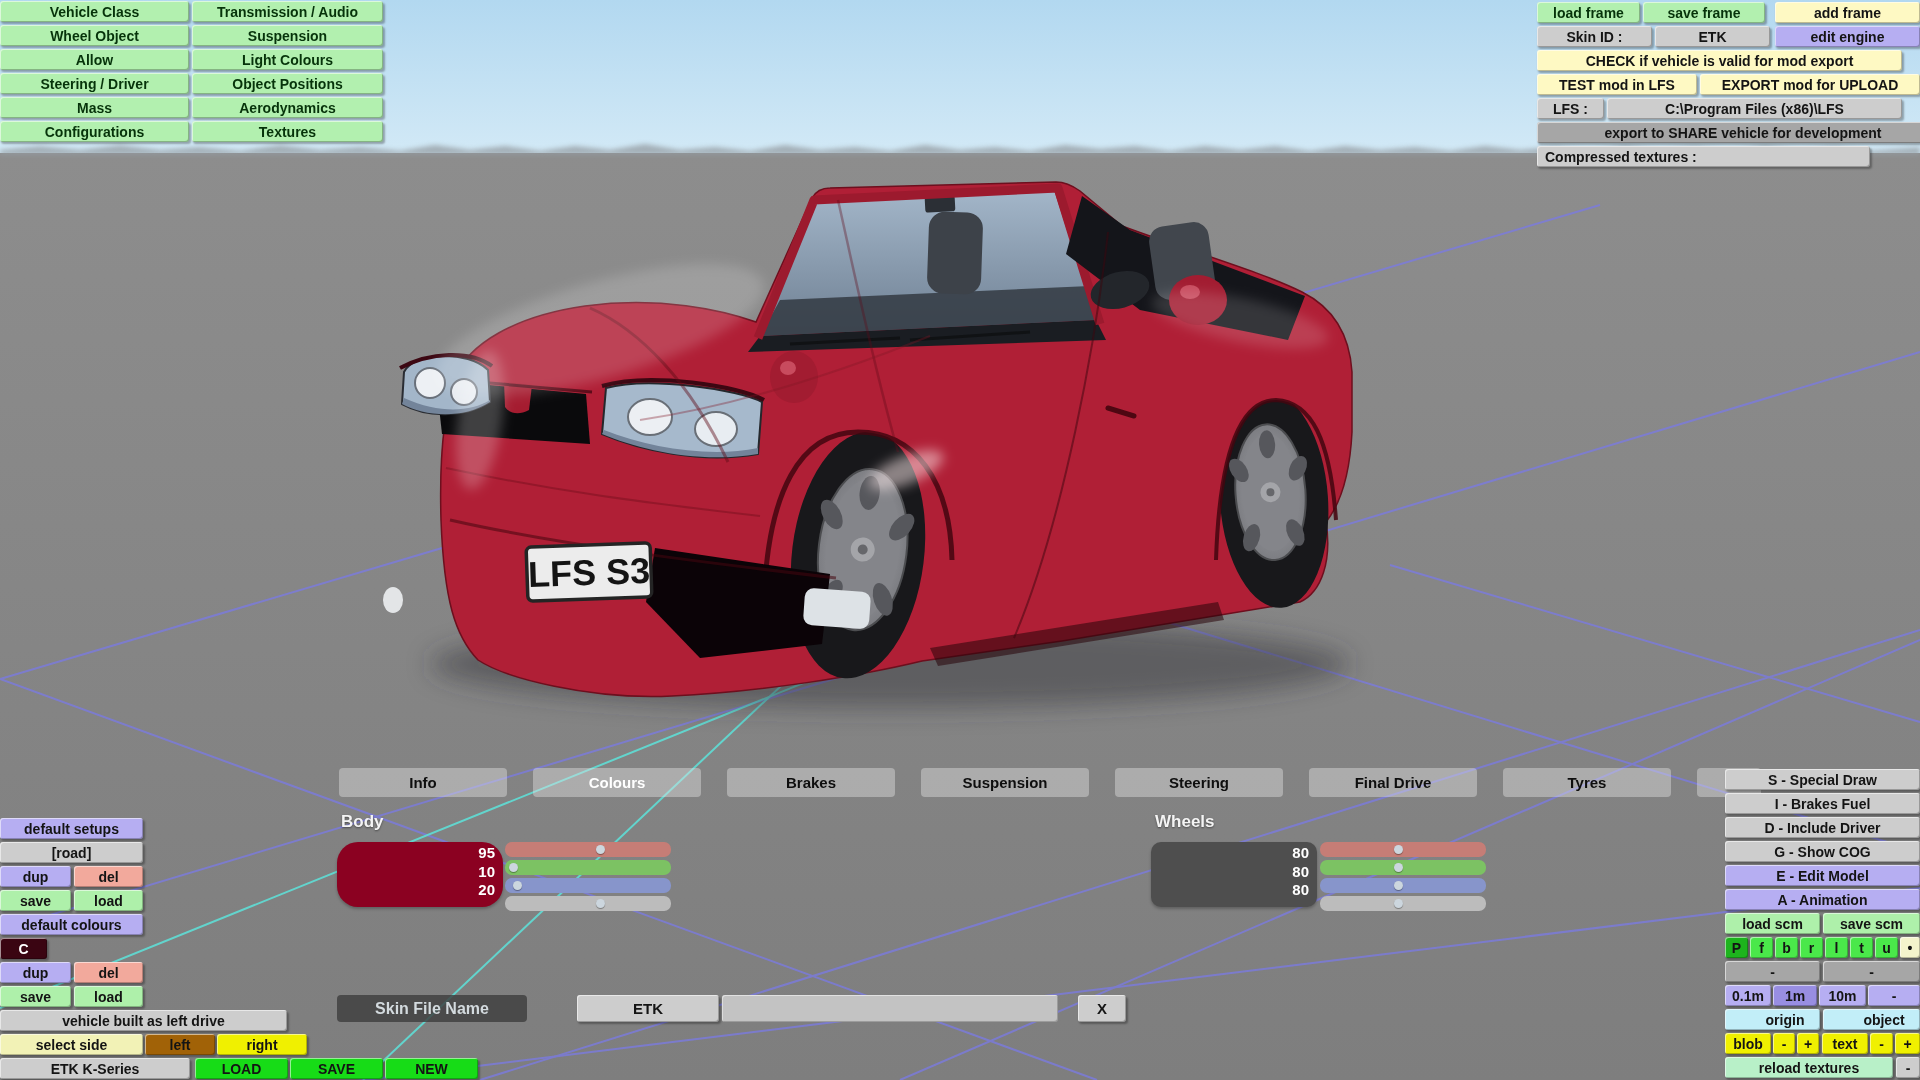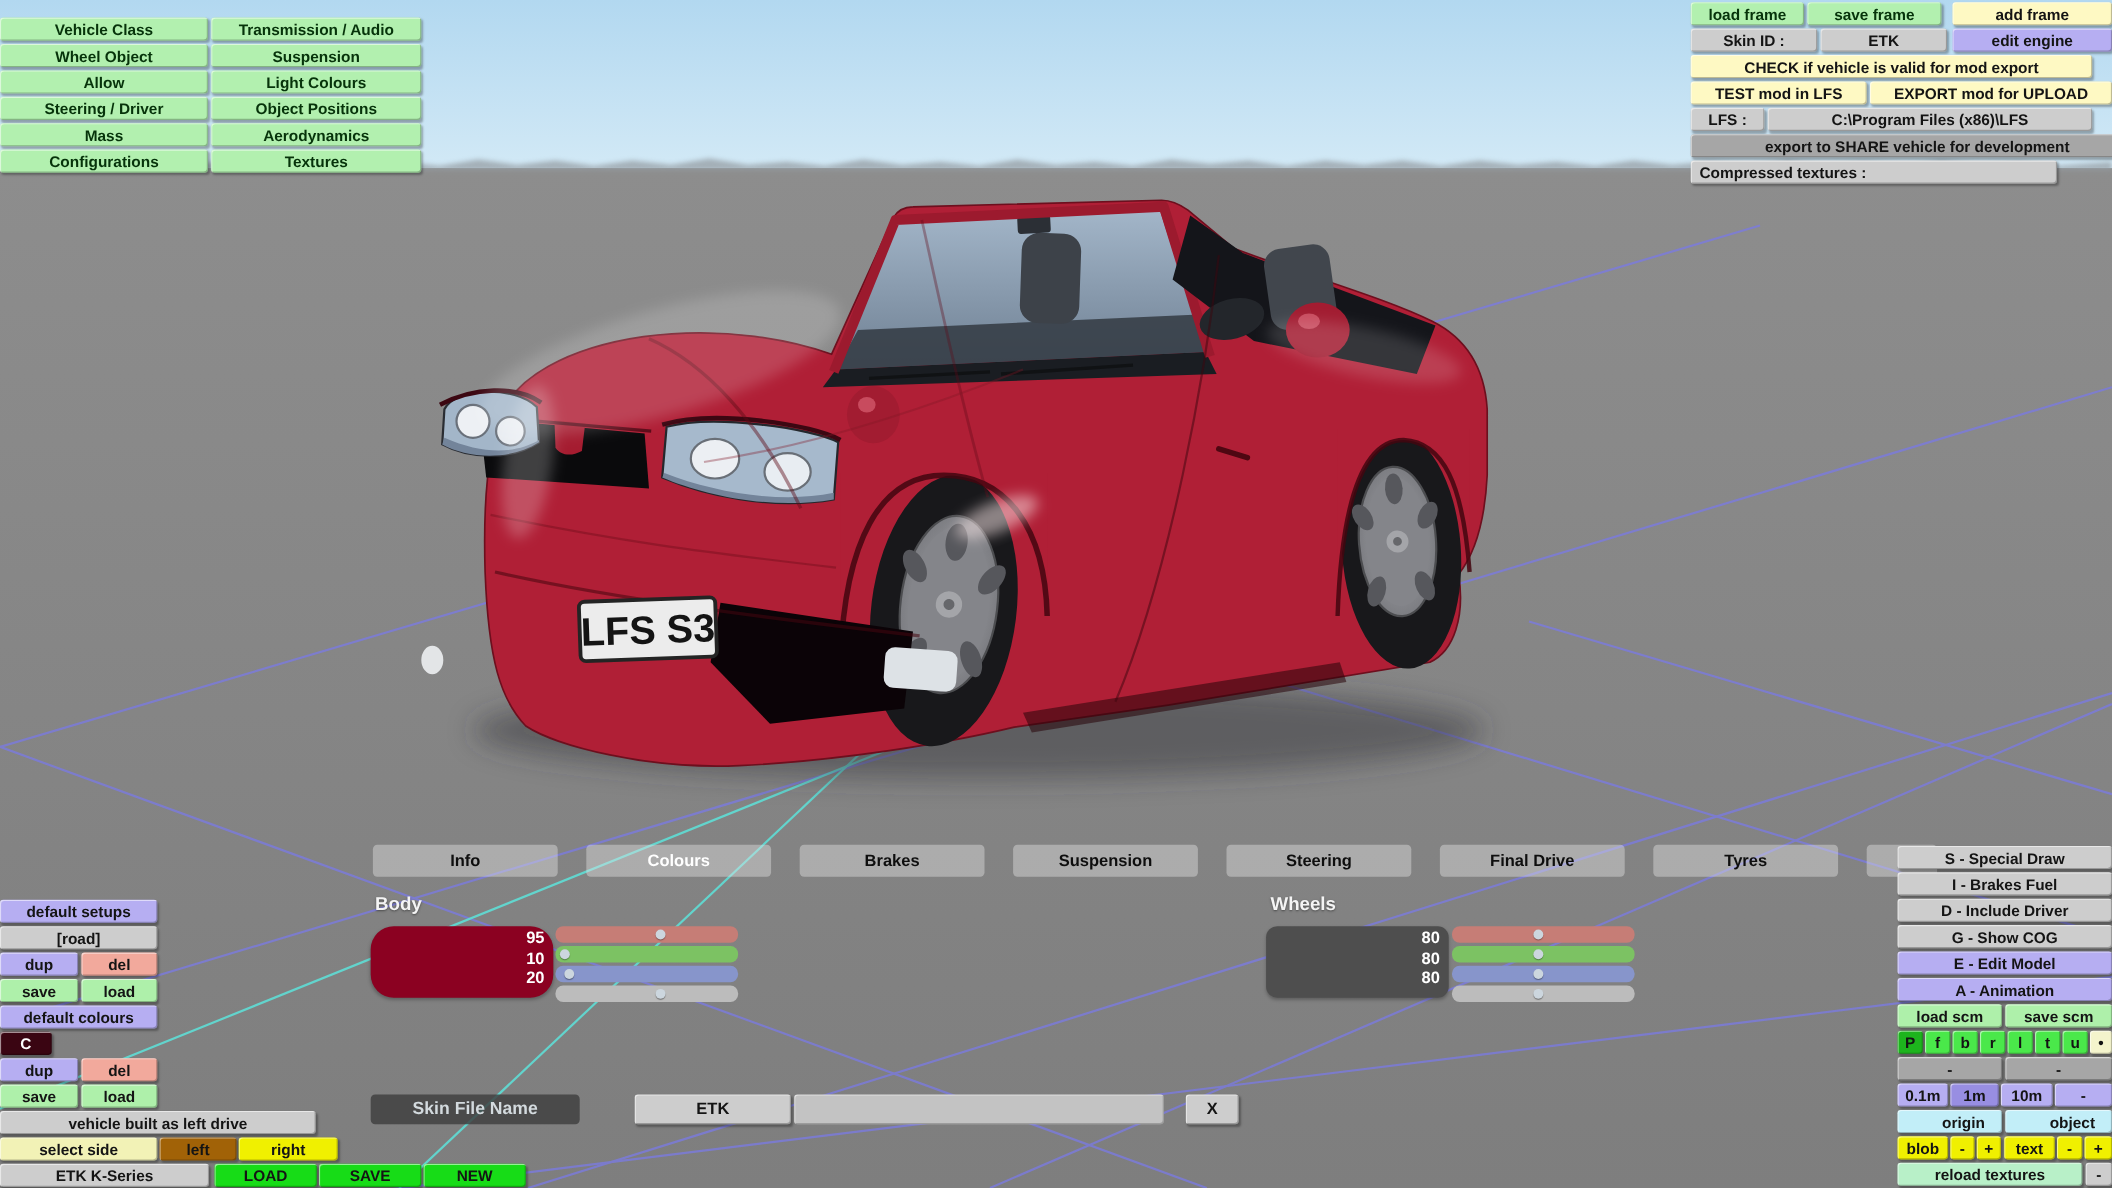--- a/index.html
+++ b/index.html
@@ -31,21 +31,21 @@
   .bgreen2{background:#4ae84a;}
   .greensel{background:#1db41d;}
   .paleyellow{background:#f2f2b6;}
   .yellow{background:#f0f000;}
   .mustard{background:#a16207;}
   .cream{background:#f4f4cc;}
   .lcyan{background:#c2eef8;padding-left:25px;}
   .palegreen{background:#b8f0c8;}
   .maroonbtn{background:#3a0512;color:#fff;}
   
-  .menu-left{position:absolute;left:0;top:16px;display:grid;z-index:30;
+  .menu-left{position:absolute;left:0;top:1px;display:grid;z-index:30;
              grid-template-columns:189px 191px;column-gap:3px;row-gap:3px;}
   .menu-left .btn{width:100%;height:21px;}
   
   .tabbar{position:absolute;left:339px;top:768px;display:flex;z-index:20;}
   .tab{position:relative;width:168px;height:29px;margin-right:26px;border-radius:4px;
        display:flex;align-items:center;justify-content:center;
        background:rgba(228,228,228,.42);color:#0e0e0e;font:bold 15px "Liberation Sans",sans-serif;}
   .tab.selected{color:#ffffff;}
   .tab-partial{position:absolute;left:1697px;top:768px;width:64px;height:29px;border-radius:4px;
        background:rgba(228,228,228,.42);z-index:20;}

